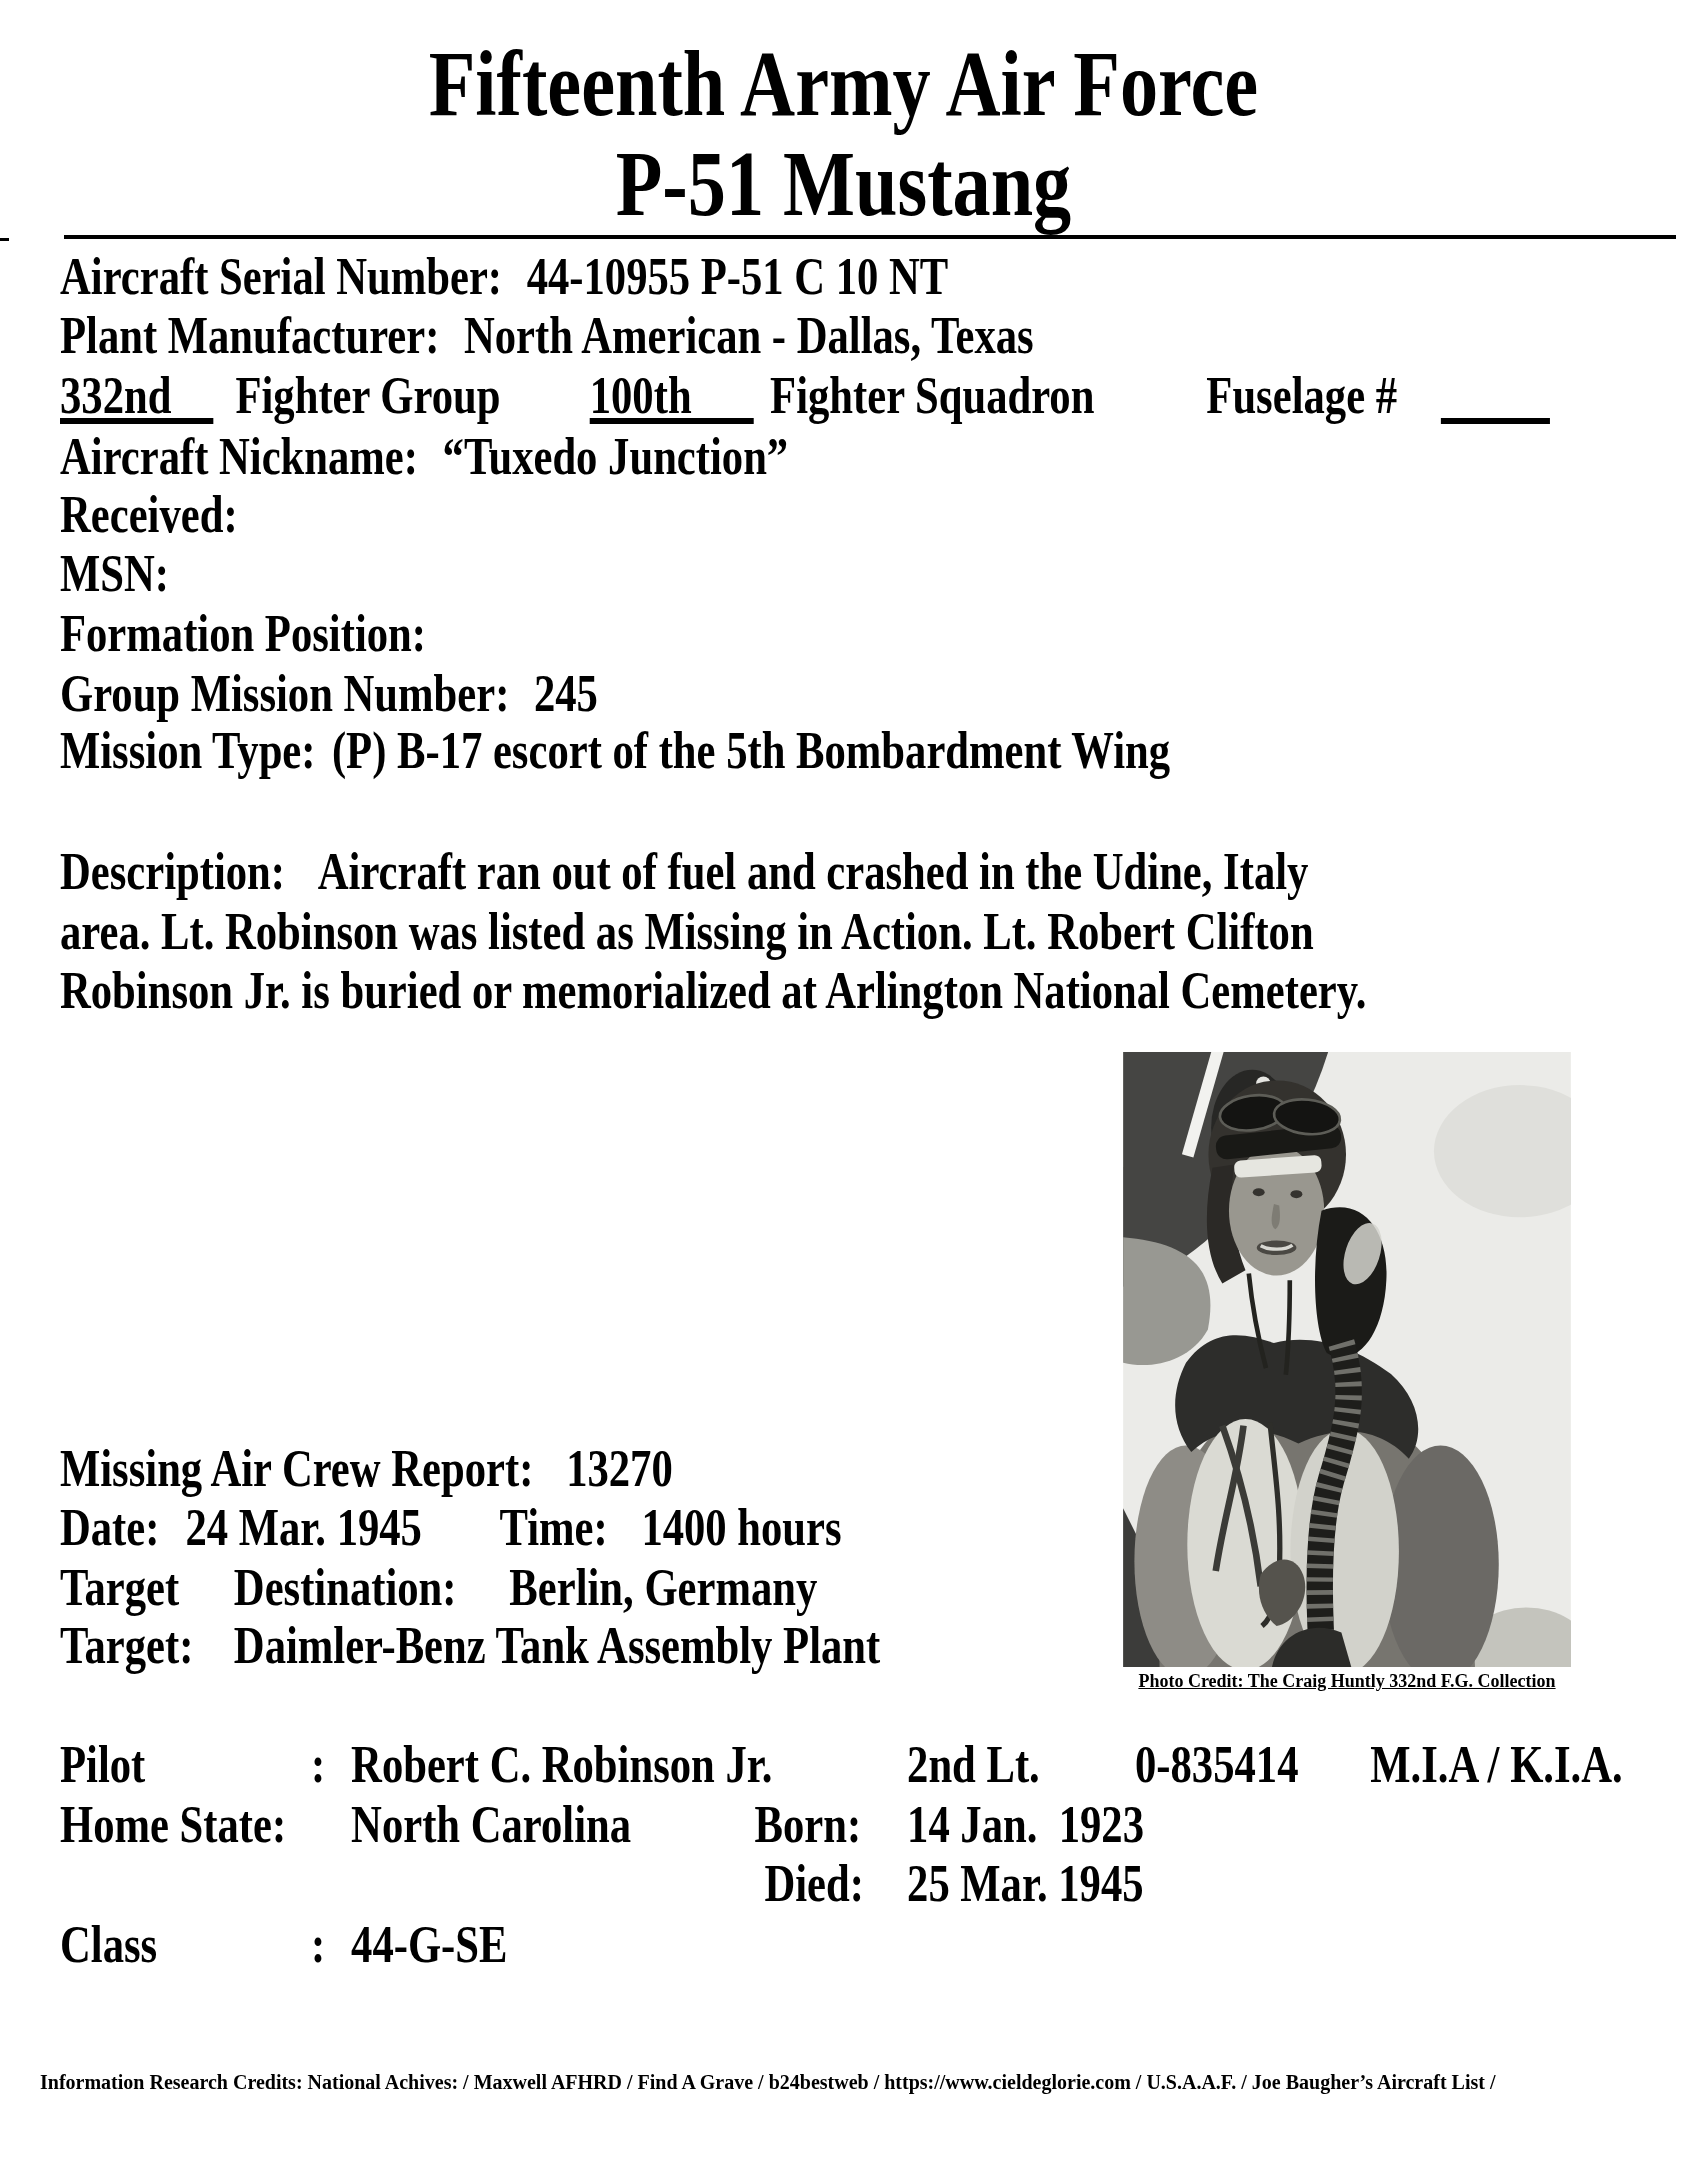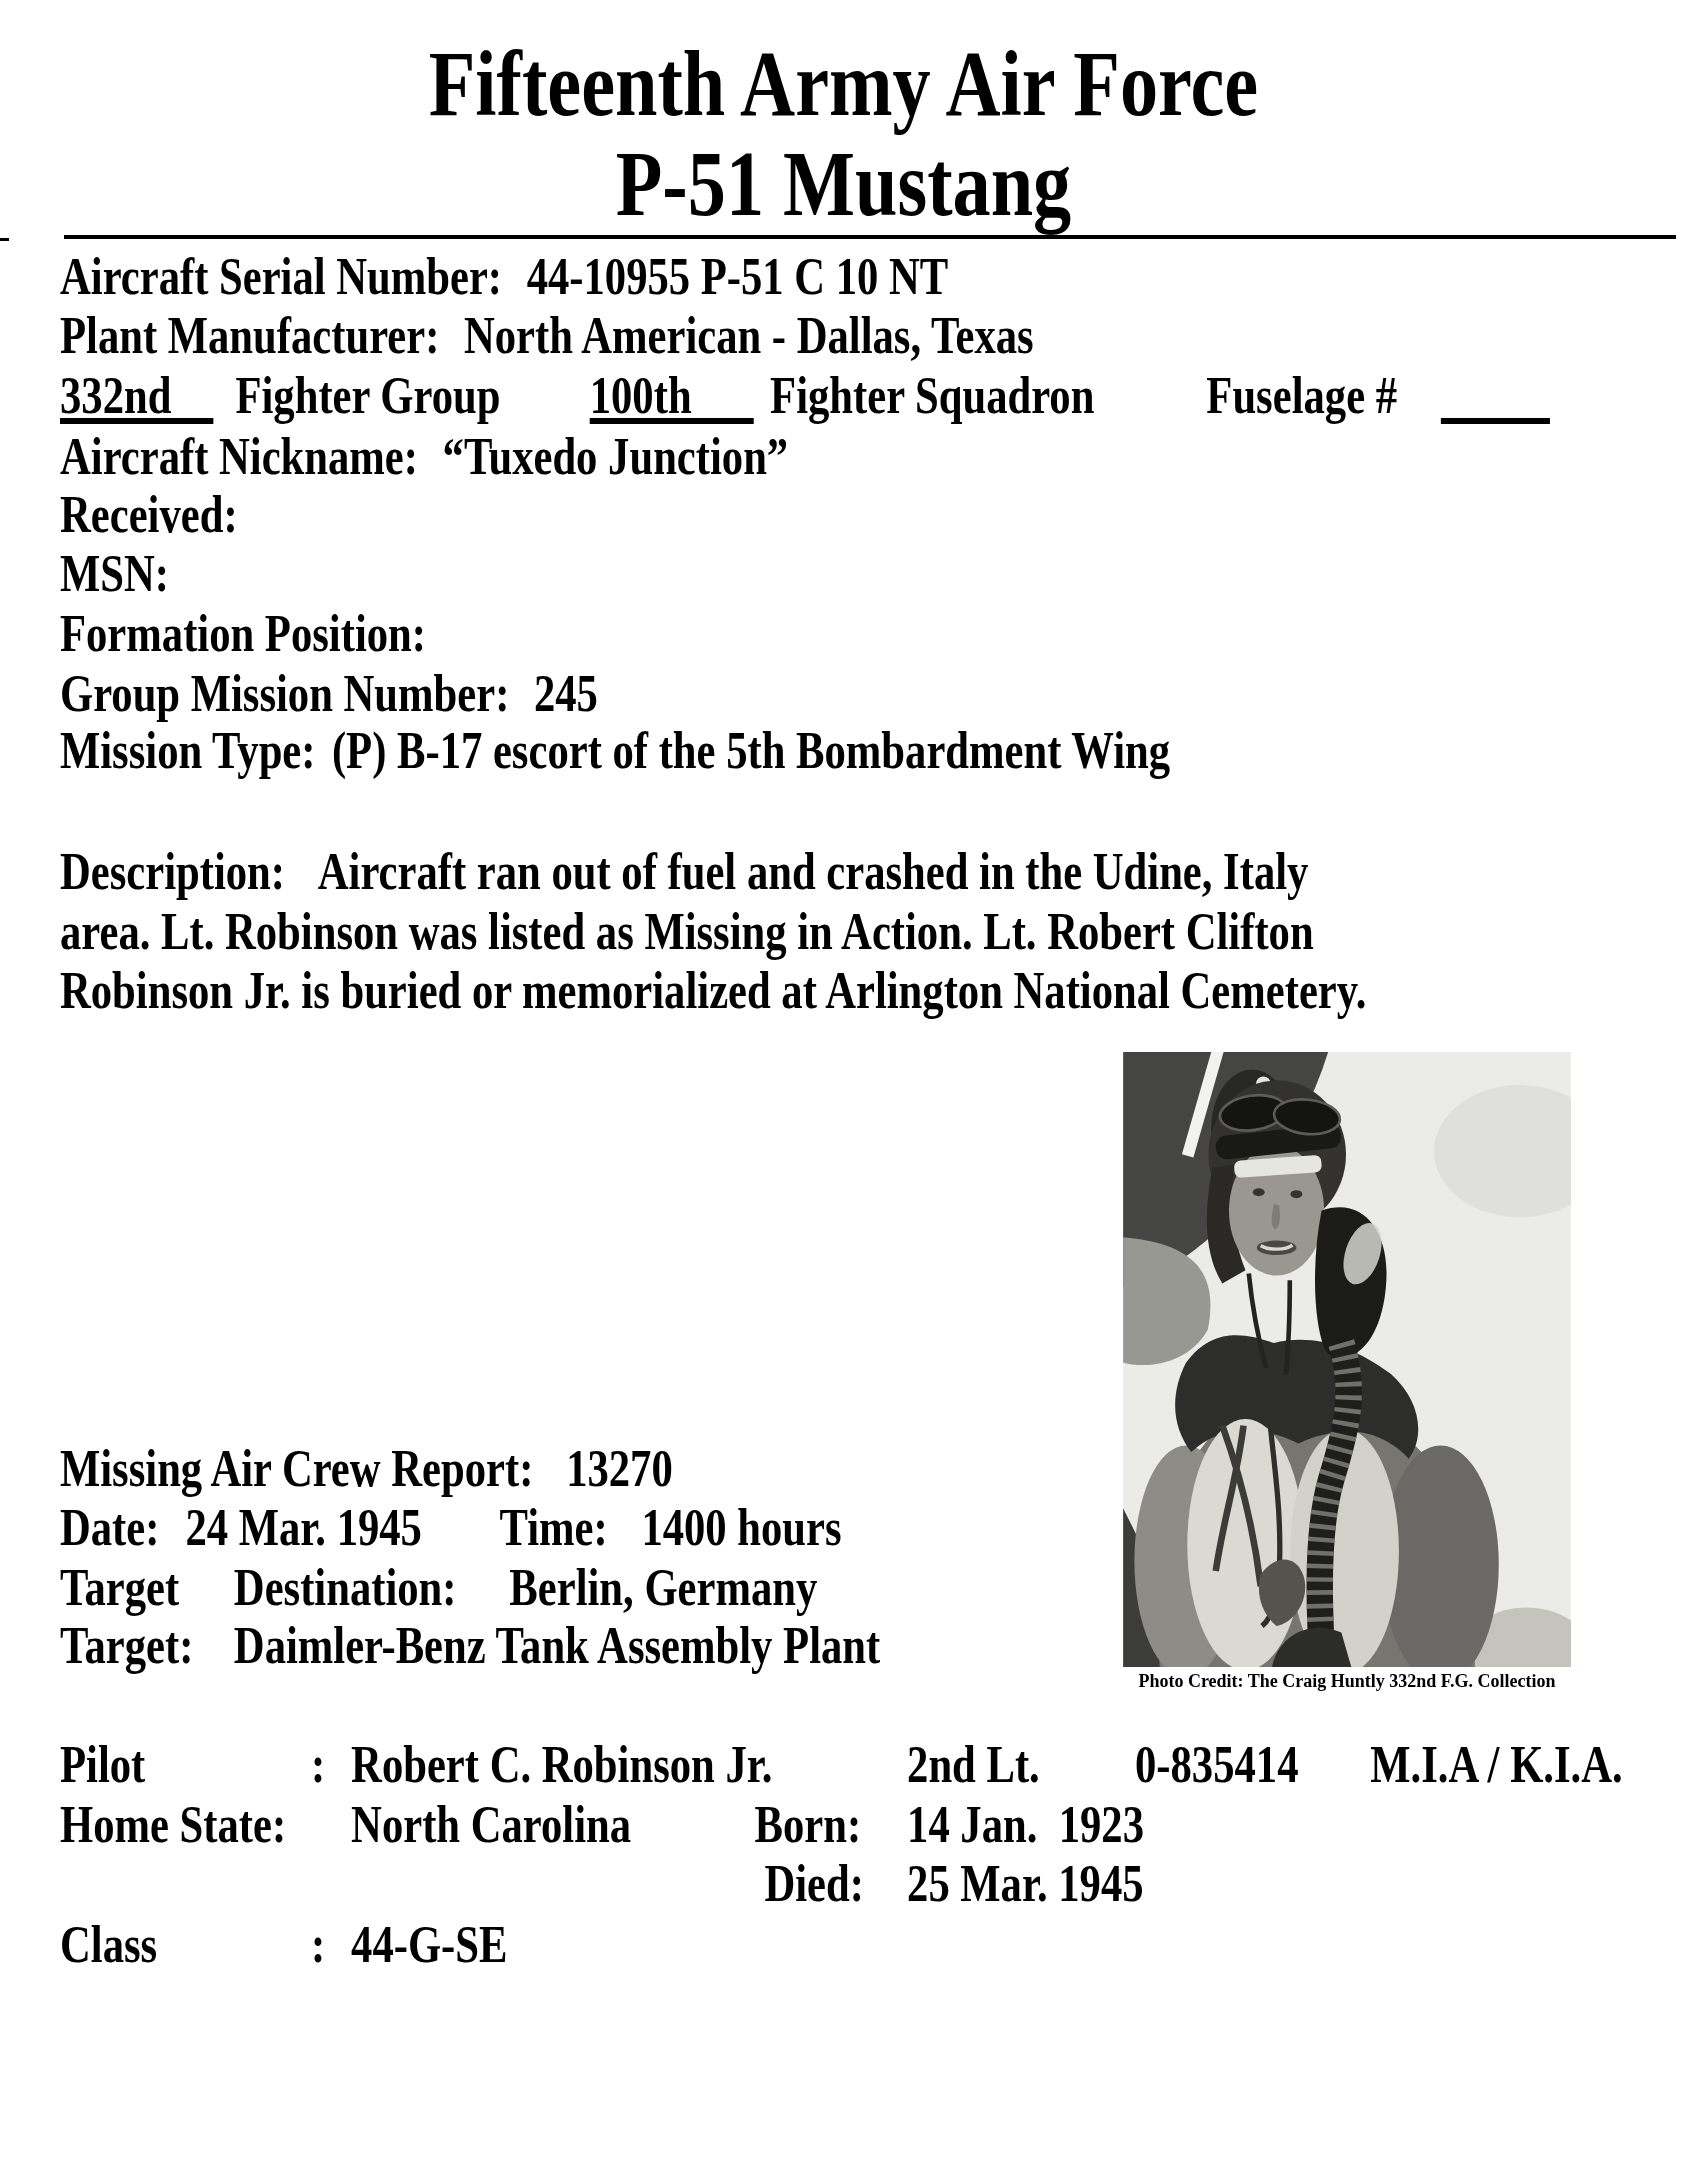--- a/index.html
+++ b/index.html
@@ -10,21 +10,21 @@
   .row{position:absolute;left:60px;font:bold 52px/52px "Liberation Serif", serif;
     transform:scaleX(0.82);transform-origin:0 0;white-space:nowrap;}
   .c{position:absolute;top:0;}
   .ml30{margin-left:20px;} .ml45{margin-left:30px;} .ml60{margin-left:40px;}
   .pre{white-space:pre;}
   .bar{position:absolute;height:6px;background:#000;top:48px;}
   .footer-row{position:absolute;left:40px;font:bold 20px/24px "Liberation Serif", serif;white-space:pre;}
   .photo{position:absolute;left:1123px;top:1052px;width:448px;height:615px;}
   .photo svg{display:block;width:100%;height:100%;}
   .credit{position:absolute;left:1123px;top:1671px;width:448px;text-align:center;
-    font:bold 18px/21px "Liberation Serif", serif;white-space:nowrap;}
+    font:bold 18px/21px "Liberation Serif", serif;white-space:nowrap;text-decoration:underline;}
 </style>
 </head>
 <body>
 
 <div class="page">
 
   <div class="title-line" style="top:34px">Fifteenth Army Air Force</div>
   <div class="title-line" style="top:134px">P-51 Mustang</div>
 
   <div class="rule" style="left:64px;top:235px;width:1612px;height:4px"></div>
@@ -167,15 +167,16 @@
       <span class="c" style="left:859px">Died:</span>
       <span class="c" style="left:1033px">25 Mar. 1945</span>
     </div>
 
   <div class="row" style="top:1919px;height:60px">
       <span class="c" style="left:0">Class</span>
       <span class="c" style="left:306px">:</span>
       <span class="c" style="left:355px">44-G-SE</span>
     </div>
 
+  <div class="footer-row" style="top:2070px">Information Research Credits: National Achives: / Maxwell AFHRD / Find A Grave / b24bestweb / https://www.cieldeglorie.com / U.S.A.A.F. / Joe Baugher’s Aircraft List /</div>
 
 </div>
 
 
 </body></html>

